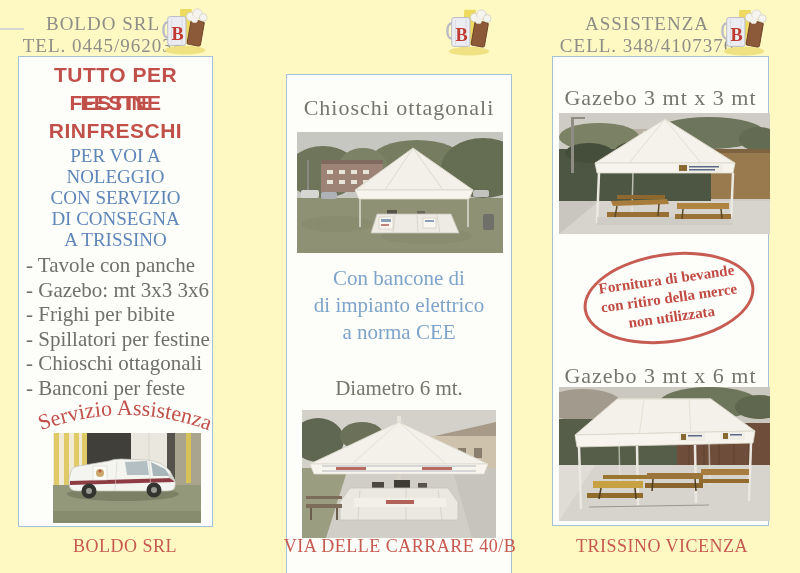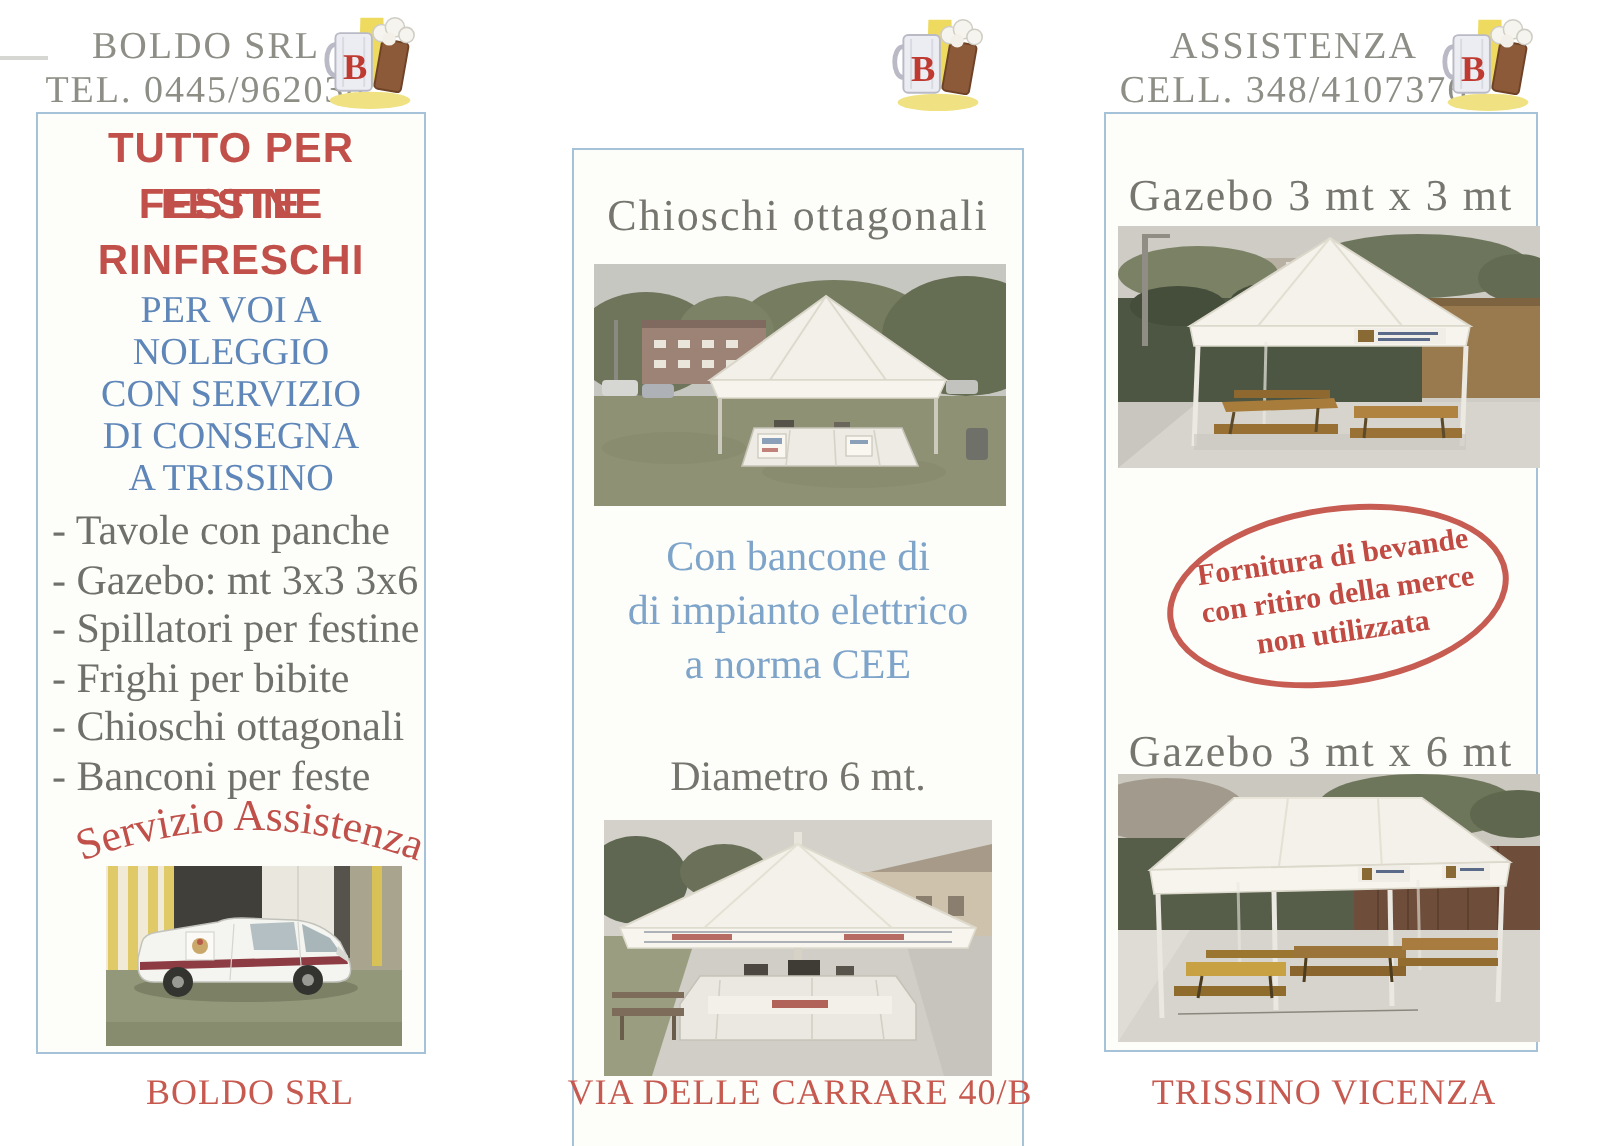--- a/index.html
+++ b/index.html
@@ -1,16 +1,16 @@
 <!DOCTYPE html>
 <html><head>
 <meta charset="utf-8">
 <style>
   html,body{margin:0;padding:0;background:#e8e8e4;}
-  .page{position:relative;width:800px;height:573px;background:#ffffff;font-family:"Liberation Serif",serif;overflow:hidden;}
+  .page{position:relative;width:800px;height:573px;background:#fef9c3;font-family:"Liberation Serif",serif;overflow:hidden;}
   .hdr{position:absolute;text-align:center;color:#8e8e87;font-size:19px;line-height:21.5px;letter-spacing:1px;}
   .logo{position:absolute;}
   .panel{position:absolute;border:1px solid #a5c2d8;background:#fdfdfa;box-sizing:border-box;}
   .caption{position:absolute;text-align:center;color:#c75a50;font-size:18px;letter-spacing:.5px;white-space:nowrap;}
   .red-head{position:absolute;left:0;width:100%;text-align:center;color:#c1504a;
             font-family:"Liberation Sans",sans-serif;font-weight:bold;font-size:21px;line-height:28px;letter-spacing:.5px;}
   .blue-head{position:absolute;left:0;width:100%;text-align:center;color:#5e86b8;font-weight:normal;font-size:19px;line-height:21px;}
   .item-list{position:absolute;left:7px;color:#6f6f6b;font-size:21px;line-height:24.5px;white-space:nowrap;}
   .m-title{position:absolute;left:0;width:100%;text-align:center;color:#76766f;font-size:22px;letter-spacing:1px;white-space:nowrap;}
   .blue-body{position:absolute;left:0;width:100%;text-align:center;color:#7ea4c9;font-size:21px;line-height:27px;}
@@ -77,22 +77,22 @@
 
     <div class="blue-head" style="top:88px;">PER VOI A</div>
     <div class="blue-head" style="top:109px;">NOLEGGIO</div>
     <div class="blue-head" style="top:130px;">CON SERVIZIO</div>
     <div class="blue-head" style="top:151px;">DI CONSEGNA</div>
     <div class="blue-head" style="top:172px;">A TRISSINO</div>
 
     <div class="item-list" style="top:196px;">
       <div>- Tavole con panche</div>
       <div>- Gazebo: mt 3x3 3x6</div>
+      <div>- Frighi per bibite</div>
       <div>- Spillatori per festine</div>
-      <div>- Frighi per bibite</div>
       <div>- Chioschi ottagonali</div>
       <div>- Banconi per feste</div>
     </div>
 
     <div class="arc-wrap">
       <svg width="212" height="50" viewBox="0 0 212 50">
         <path id="arcpath" d="M 8,44 Q 106,2 204,44" fill="none"></path>
         <text font-family="'Liberation Serif',serif" font-size="22" fill="#c1504a">
           <textPath href="#arcpath" startOffset="50%" text-anchor="middle">Servizio Assistenza</textPath>
         </text>

